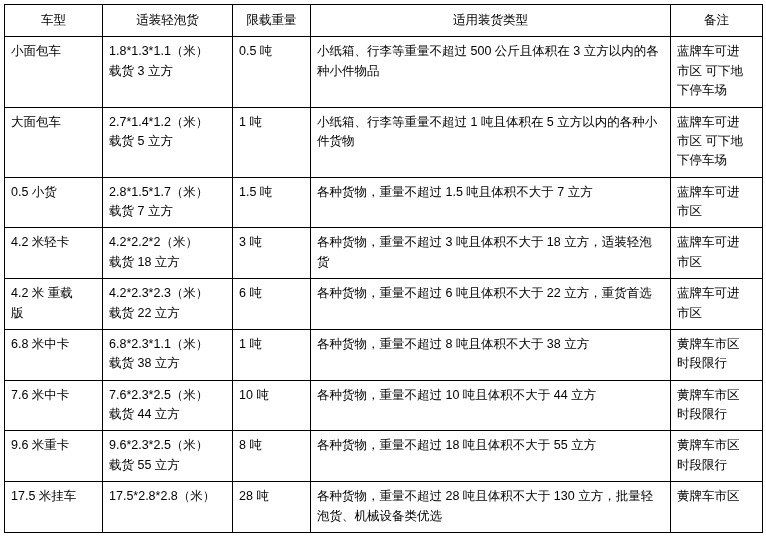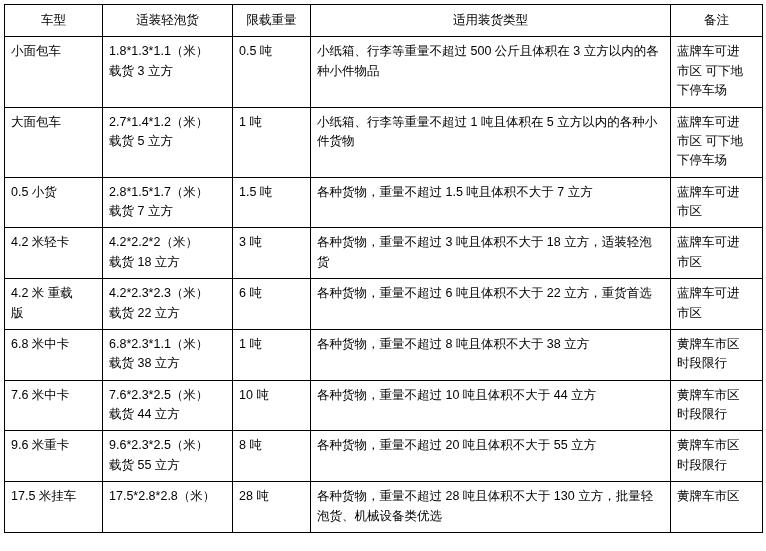--- a/index.html
+++ b/index.html
@@ -218,21 +218,21 @@
             <span class="cell-line">9.6 米重卡</span>
           </td>
           <td class="spec">
             <span class="cell-line">9.6*2.3*2.5（米）</span>
             <span class="cell-line">载货 55 立方</span>
           </td>
           <td class="load">
             <span class="cell-line">8 吨</span>
           </td>
           <td class="cargo">
-            <span class="cell-line">各种货物，重量不超过 20 吨且体积不大于 55 立方</span>
+            <span class="cell-line">各种货物，重量不超过 18 吨且体积不大于 55 立方</span>
           </td>
           <td class="note">
             <span class="cell-line">黄牌车市区</span>
             <span class="cell-line">时段限行</span>
           </td>
         </tr>
         <tr>
           <td class="model">
             <span class="cell-line">17.5 米挂车</span>
           </td>

